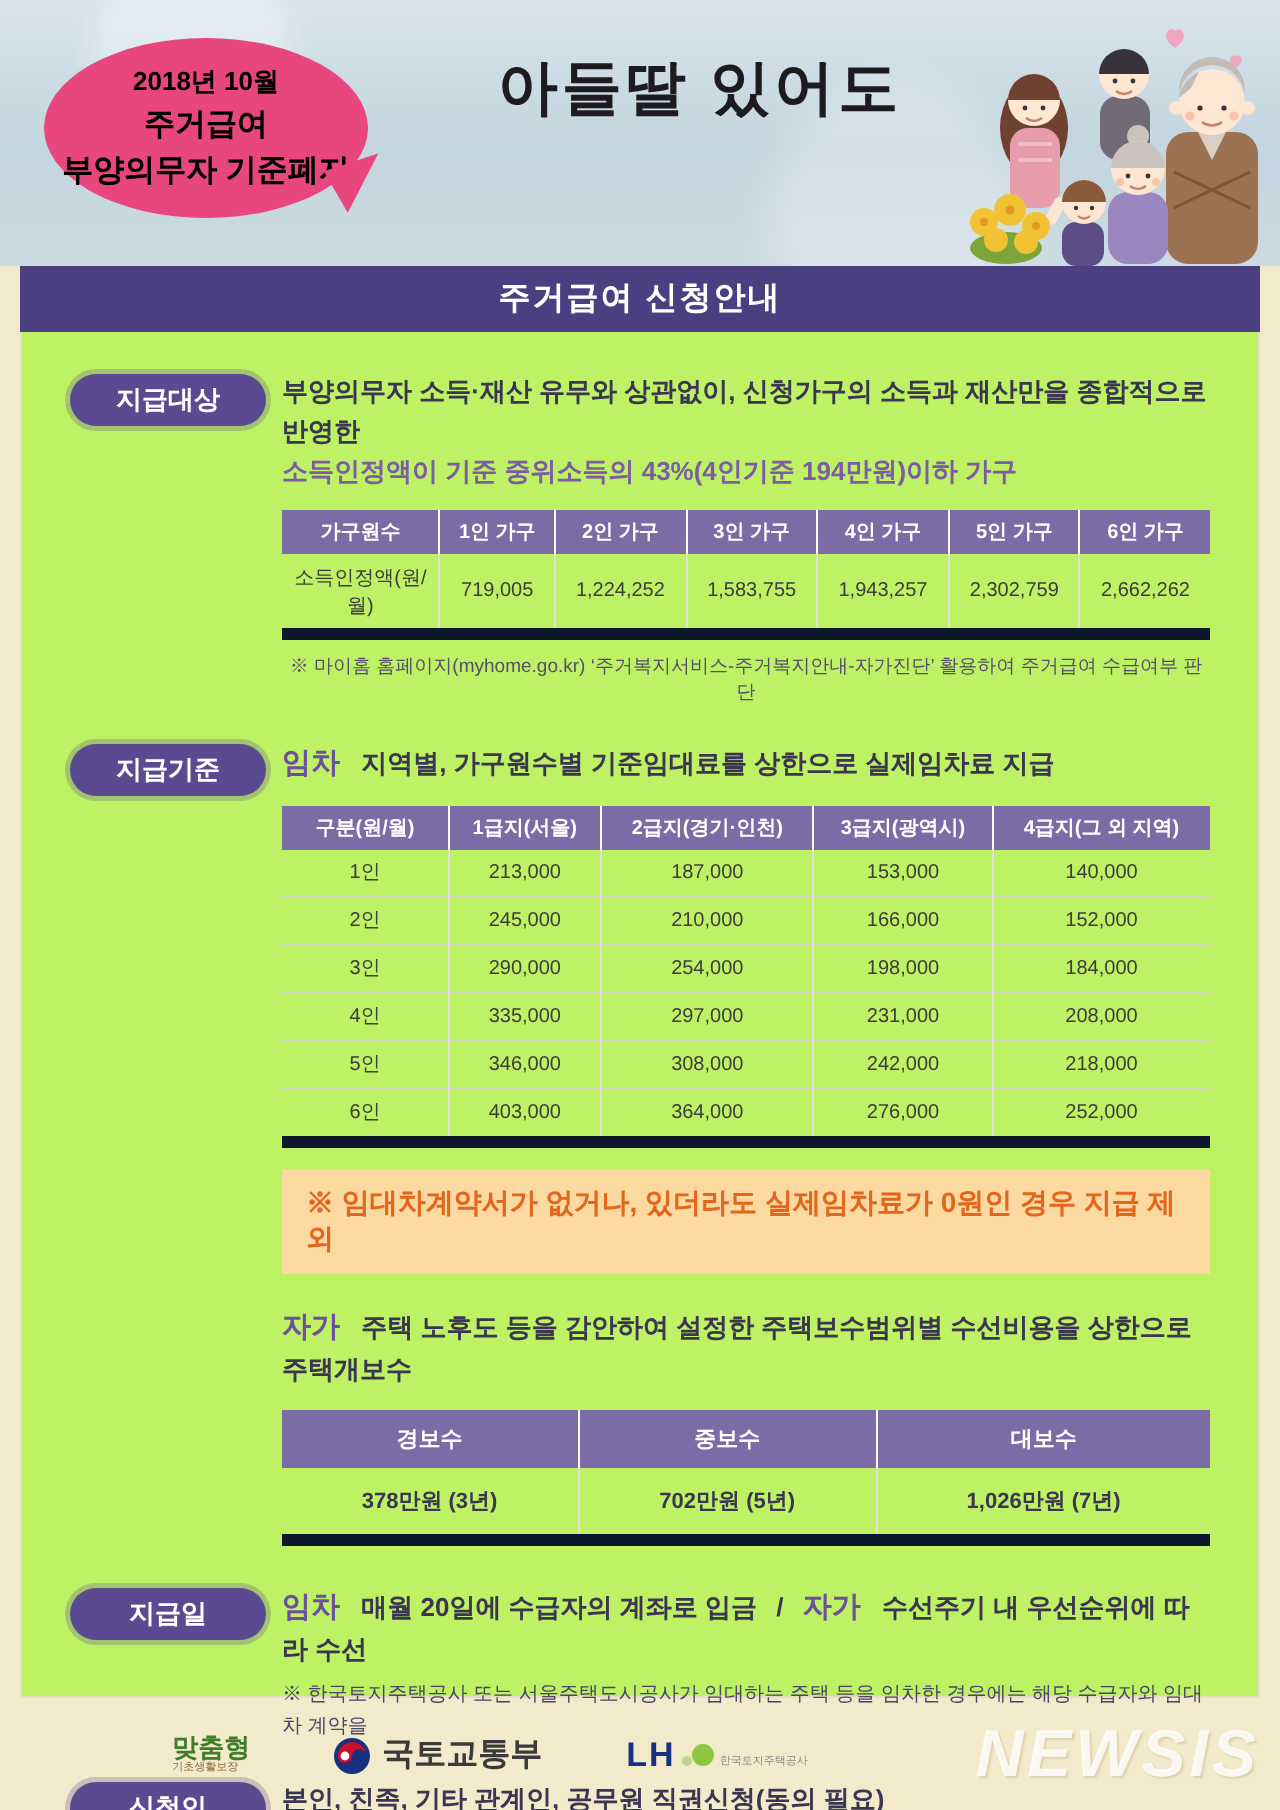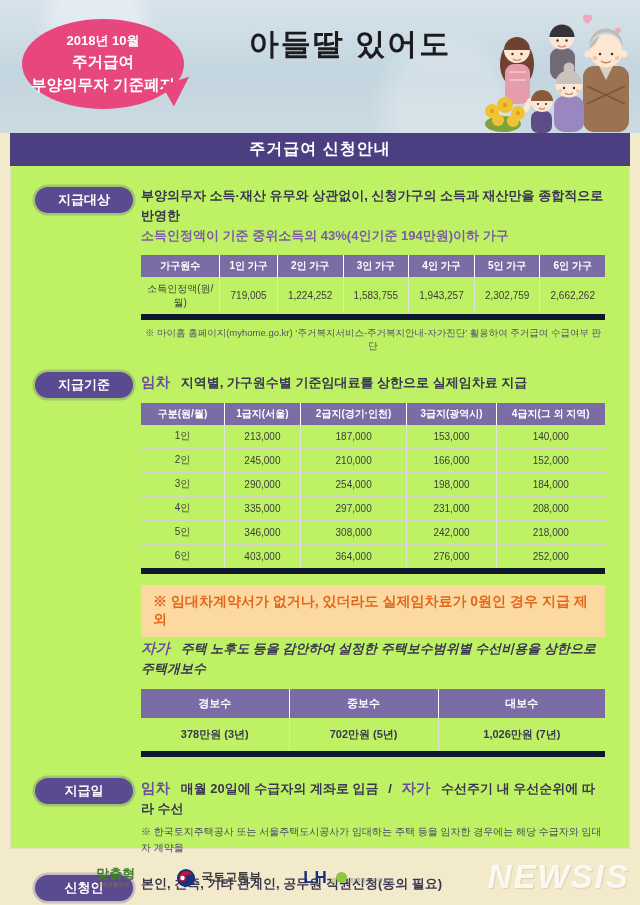--- a/index.html
+++ b/index.html
@@ -6,21 +6,21 @@
   body { width:640px; font-family:"Liberation Sans", sans-serif; }
   .page { width:640px; height:905px; position:relative; background:#f3eacb; overflow:hidden; }
 
   
   .header { height:133px; position:relative; overflow:hidden;
     background:linear-gradient(180deg,#d8e4eb 0%,#c3d5df 55%,#ccdae2 100%); }
   .header::before { content:""; position:absolute; inset:0;
     background:radial-gradient(circle at 15% 20%, rgba(255,255,255,.35) 0 40px, transparent 60px),
                radial-gradient(circle at 70% 80%, rgba(255,255,255,.25) 0 50px, transparent 80px); }
   .badge { position:absolute; left:22px; top:19px; width:162px; height:90px; background:#e8477e;
-    border-radius:50%; color:#ffffff; text-align:center; display:flex; flex-direction:column;
+    border-radius:50%; color:#000000; text-align:center; display:flex; flex-direction:column;
     justify-content:center; gap:2px; z-index:3; }
   .badge::after { content:""; position:absolute; right:-10px; bottom:8px; width:0; height:0;
     border-left:28px solid #e8477e; border-top:6px solid transparent; border-bottom:18px solid transparent;
     transform:rotate(-30deg); }
   .badge .b1 { font-size:13px; font-weight:bold; }
   .badge .b2, .badge .b3 { font-size:15.5px; font-weight:bold; }
   .title-block { position:absolute; left:185px; top:24px; width:330px; text-align:center; z-index:2; }
   .t1 { font-size:30px; font-weight:900; color:#1d1a20; letter-spacing:2px; }
   .t2 { font-size:31px; font-weight:900; color:#4b3a91; margin-top:5px; letter-spacing:1px; }
   .illu { position:absolute; right:0; bottom:-3px; z-index:1; }
@@ -57,21 +57,21 @@
   .repair-tbl th { font-size:11px; padding:7px 2px;margin-left:48px; }
   .repair-tbl td { font-size:11px; font-weight:bold; color:#3a3550; padding:9px 2px; } .sp20 { height:20px; } .sp18 { height:18px; }
 
   
   .footer { height:57px; position:relative; display:flex; align-items:center; justify-content:center;
     gap:42px; padding-right:150px; }
   .logo1 { text-align:left; line-height:1; }
   .logo1 .l1 { font-size:13px; font-weight:900; color:#3f7d2c; }
   .logo1 .l2 { font-size:5.5px; color:#8a6b3a; margin-top:2px; }
   .logo2 { display:flex; align-items:center; gap:6px; }
-  .logo2 .l { font-size:12px; font-weight:bold; color:#3a3a3a; }
+  .logo2 .l { font-size:16px; font-weight:bold; color:#3a3a3a; }
   .logo3 { display:flex; align-items:flex-end; gap:3px; }
   .logo3 .lh { font-size:17px; font-weight:900; color:#16327f; letter-spacing:1px; line-height:1; }
   .logo3 .sub { font-size:5.5px; color:#888; margin-bottom:2px; }
   .dots { position:relative; width:16px; height:14px; }
   .dots i { position:absolute; border-radius:50%; background:#8dc63f; }
   .dots i.d1 { width:5px; height:5px; left:0; top:6px; background:#b9d98a; }
   .dots i.d2 { width:11px; height:11px; right:0; top:0; }
   .watermark { position:absolute; right:10px; bottom:10px; font-size:33px; font-weight:900;
     font-style:italic; color:rgba(255,255,255,.82); letter-spacing:2px;
     text-shadow:1px 1px 1px rgba(180,165,120,.35); }
@@ -259,21 +259,21 @@
             <tr>
                 <td>6인</td>
                 <td>403,000</td>
                 <td>364,000</td>
                 <td>276,000</td>
                 <td>252,000</td>
               </tr>
           </tbody>
         </table>
         <div class="warning">※ 임대차계약서가 없거나, 있더라도 실제임차료가 0원인 경우 지급 제외</div>
-        <div class="stmt" style="font-style:italic;">
+        <div class="stmt" style="margin-top:16px;">
           <span class="tag">자가</span>
           <span>주택 노후도 등을 감안하여 설정한 주택보수범위별 수선비용을 상한으로 주택개보수</span>
         </div>
         <table class="repair-tbl">
           <thead>
             <tr>
               <th>경보수</th>
               <th>중보수</th>
               <th>대보수</th>
             </tr>

